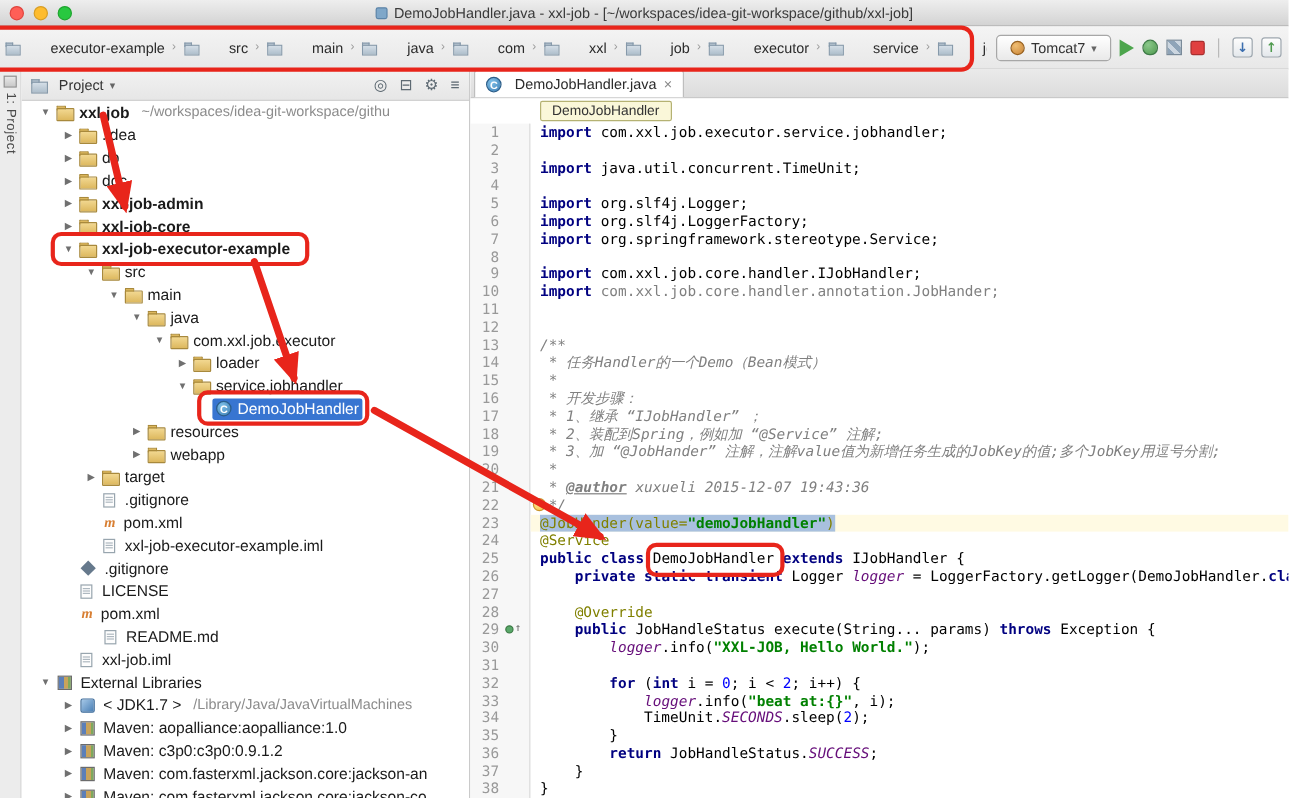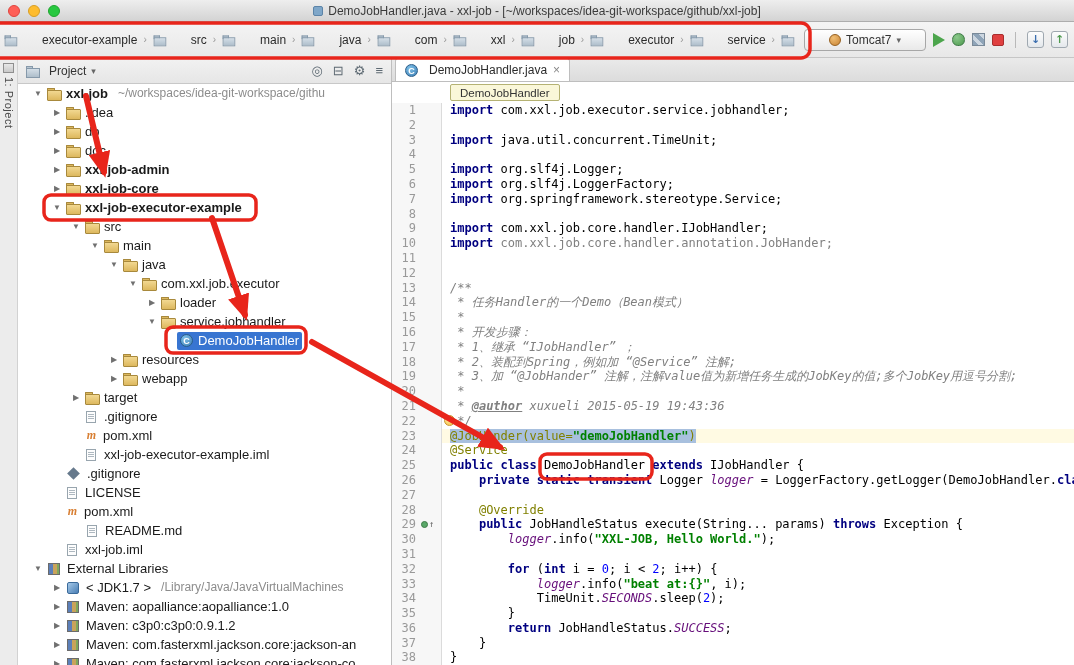--- a/index.html
+++ b/index.html
@@ -15,21 +15,21 @@
 .light.green{background:#28C840;border:1px solid #1FA52F}
 .title-text{font-size:12px;color:#3A3A3A;display:flex;align-items:center;gap:5px;white-space:nowrap}
 .title-ico{width:10px;height:10px;background:#7FA7C9;border:1px solid #5C84A8;border-radius:2px;display:inline-block}
 
 
 .navbar{position:absolute;top:22px;left:0;right:0;height:36px;background:linear-gradient(#F4F4F4,#E8E8E8);border-bottom:1px solid #C6C6C6;display:flex;align-items:center;padding:0 6px 0 2px}
 .breadcrumbs{flex:1;display:flex;align-items:center;white-space:nowrap;overflow:hidden;font-size:12px;color:#2B2B2B}
 .bc-item{display:inline-flex;align-items:center;gap:20px;padding:2px 2px;cursor:default}
 .bc-sep{color:#9A9A9A;font-size:10px;margin:0 4px}
 .nav-right{display:flex;align-items:center;gap:7px;margin-left:8px}
-.run-config{display:flex;align-items:center;gap:5px;background:linear-gradient(#FFF,#E9E9E9);border:1px solid #A7A7A7;border-radius:4px;height:22px;padding:0 24px;font-size:12px;color:#333}
+.run-config{display:flex;align-items:center;gap:5px;background:linear-gradient(#FFF,#E9E9E9);border:1px solid #A7A7A7;border-radius:4px;height:22px;padding:0 11px;font-size:12px;color:#333}
 .tomcat-icon{width:12px;height:12px;border-radius:50%;background:radial-gradient(circle at 35% 30%,#F0BE74,#C98435);border:1px solid #96601F;display:inline-block}
 .dd{font-size:9px;color:#666}
 .tb-btn{display:inline-flex;align-items:center;justify-content:center}
 .play{width:0;height:0;border-left:12px solid #4CA54C;border-top:7px solid transparent;border-bottom:7px solid transparent}
 .bug{width:13px;height:13px;border-radius:50% 50% 45% 45%;background:radial-gradient(circle at 35% 30%,#8CC98C,#4E9A4E);border:1px solid #3E7A47}
 .cov{width:13px;height:13px;border:1px solid #7A8A99;background:linear-gradient(45deg,#8FA4B8 25%,#CCD6E0 25% 50%,#8FA4B8 50% 75%,#CCD6E0 75%)}
 .stop{width:12px;height:12px;background:#E04040;border:1px solid #A82E2E;border-radius:2px}
 .tb-sep{width:1px;height:16px;background:#B9B9B9;margin:0 4px}
 .vcs{width:17px;height:17px;border:1px solid #9FA8B0;border-radius:3px;background:linear-gradient(#FDFDFD,#E4E8EC);font:bold 11px/15px "DejaVu Sans",sans-serif;text-align:center}
 .vcs-down{color:#3B6EAF}
@@ -622,21 +622,21 @@
           <div class="code-line"></div>
           <div class="code-line"></div>
           <div class="code-line"><span class="t-c">/**</span></div>
           <div class="code-line"><span class="t-c"> * 任务Handler的一个Demo（Bean模式）</span></div>
           <div class="code-line"><span class="t-c"> *</span></div>
           <div class="code-line"><span class="t-c"> * 开发步骤：</span></div>
           <div class="code-line"><span class="t-c"> * 1、继承 “IJobHandler” ；</span></div>
           <div class="code-line"><span class="t-c"> * 2、装配到Spring，例如加 “@Service” 注解;</span></div>
           <div class="code-line"><span class="t-c"> * 3、加 “@JobHander” 注解，注解value值为新增任务生成的JobKey的值;多个JobKey用逗号分割;</span></div>
           <div class="code-line"><span class="t-c"> *</span></div>
-          <div class="code-line"><span class="t-c"> * </span><span class="t-ct">@author</span><span class="t-c"> xuxueli 2015-05-19 19:43:36</span></div>
+          <div class="code-line"><span class="t-c"> * </span><span class="t-ct">@author</span><span class="t-c"> xuxueli 2015-12-07 19:43:36</span></div>
           <div class="code-line"><span class="t-c"> */</span></div>
           <div class="code-line caret-row"><span class="selection"><span class="t-a">@JobHander(value=</span><span class="t-s">"demoJobHandler"</span><span class="t-a">)</span></span></div>
           <div class="code-line"><span class="t-a">@Service</span></div>
           <div class="code-line"><span class="t-k">public</span><span class="t-p"> </span><span class="t-k">class</span><span class="t-p"> DemoJobHandler </span><span class="t-k">extends</span><span class="t-p"> IJobHandler {</span></div>
           <div class="code-line"><span class="t-p">    </span><span class="t-k">private</span><span class="t-p"> </span><span class="t-k">static</span><span class="t-p"> </span><span class="t-k">transient</span><span class="t-p"> Logger </span><span class="t-f">logger</span><span class="t-p"> = LoggerFactory.getLogger(DemoJobHandler.</span><span class="t-k">class</span></div>
           <div class="code-line"></div>
           <div class="code-line"><span class="t-p">    </span><span class="t-a">@Override</span></div>
           <div class="code-line"><span class="t-p">    </span><span class="t-k">public</span><span class="t-p"> JobHandleStatus execute(String... params) </span><span class="t-k">throws</span><span class="t-p"> Exception {</span></div>
           <div class="code-line"><span class="t-p">        </span><span class="t-f">logger</span><span class="t-p">.info(</span><span class="t-s">"XXL-JOB, Hello World."</span><span class="t-p">);</span></div>
           <div class="code-line"></div>

